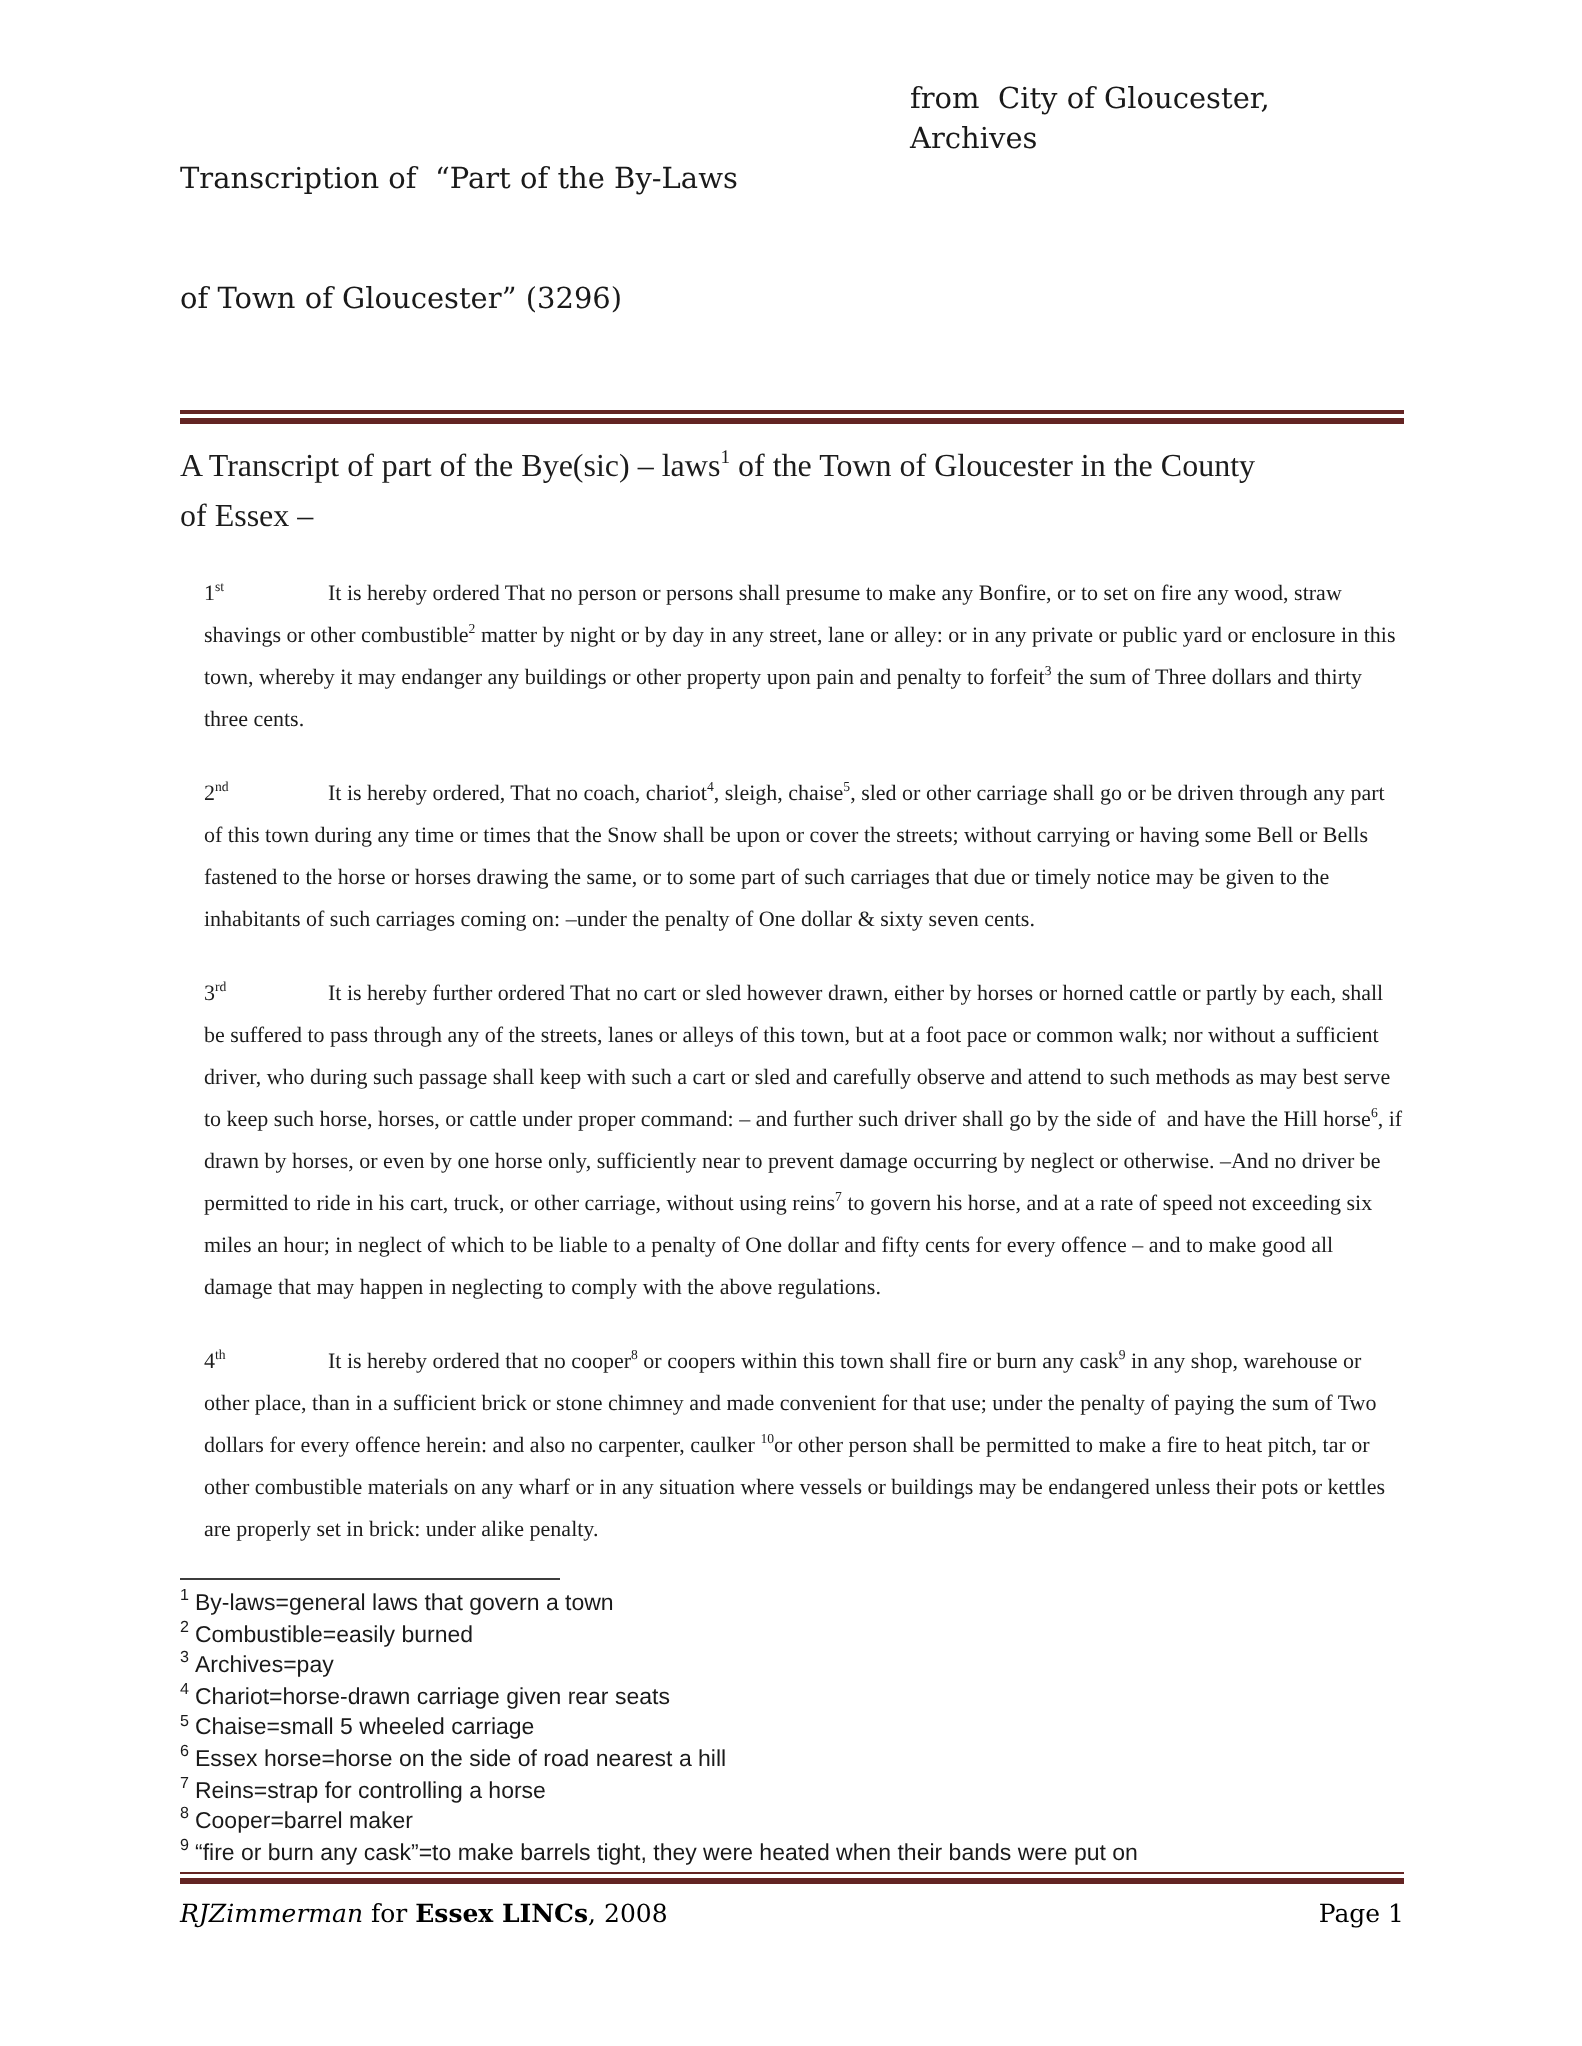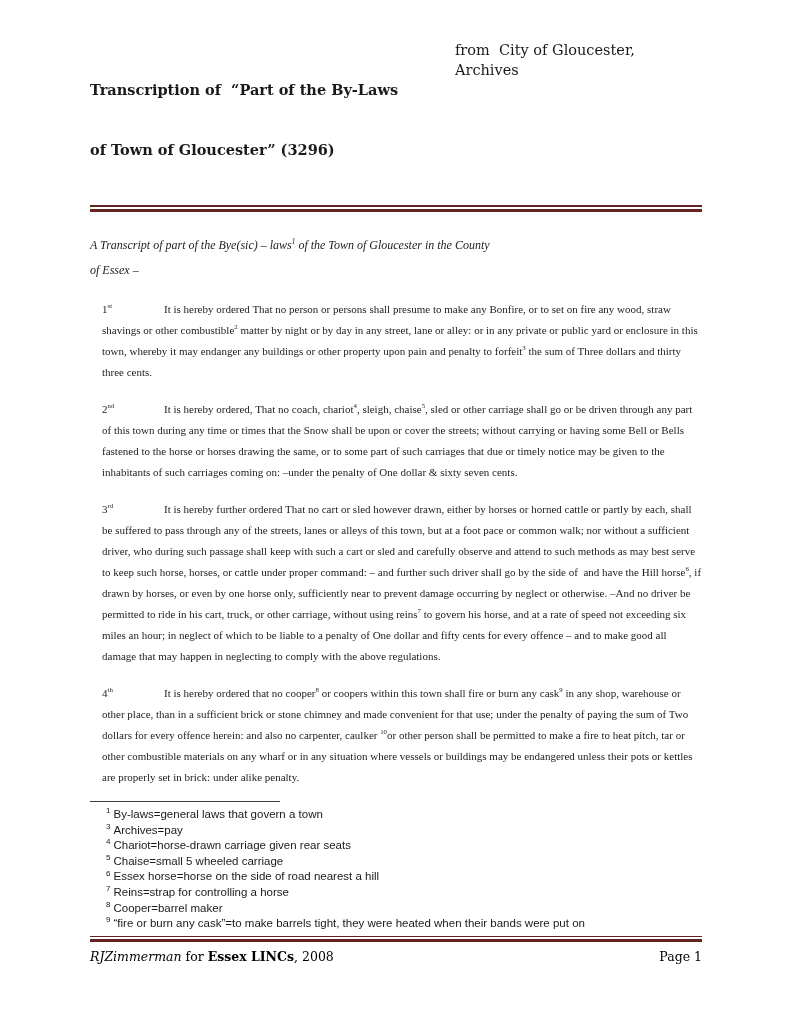--- a/index.html
+++ b/index.html
@@ -18,36 +18,35 @@
 
   
   .doc-header {
     display: flex;
     font-family: "DejaVu Serif", serif;
     font-size: 14.5px;
     line-height: 20px;
     white-space: pre-wrap;
     color: #1a1a1a;
   }
-  .doc-header-left  { flex: 0 0 325px; width: 325px; font-weight: bold; }
+  .doc-header-left  { flex: 0 0 325px; width: 325px; }
   .doc-header-right { flex: 1; margin-left: 40px; }
   .header-rule {
     margin-top: 5px;
     height: 2px;
     border-top: 2px solid #632423;
     border-bottom: 3px solid #632423;
   }
 
   
   .doc-title {
-    margin-top: 21px;
-    font-size: 12px;
+    margin-top: 9px;
+    font-size: 16px;
     line-height: 25px;
     white-space: pre;
-    font-style: italic;
   }
   .doc-title sup { font-size: 60%; line-height: 0; }
 
   
   .body-para {
     margin: 16px 0 0 12px;
     font-size: 11px;
     line-height: 21px;
     white-space: pre-wrap;
     text-align: left;
@@ -61,21 +60,21 @@
     font-family: "Liberation Sans", sans-serif;
     font-size: 11.5px;
     line-height: 15.6px;
     color: #1a1a1a;
   }
   .footnote-sep {
     width: 190px;
     border-top: 1px solid #3c3c3c;
     margin-bottom: 5px;
   }
-  .footnote { white-space: pre-wrap; margin-left: 16px; }
+  .footnote { white-space: pre-wrap; }
   .footnote sup { font-size: 70%; line-height: 0; margin-right: 3px; }
 
   
   .doc-footer {
     position: absolute;
     left: 90px;
     right: 89px;
     bottom: 58px;
     font-family: "DejaVu Serif", serif;
   }
@@ -117,20 +116,21 @@
 
   <p class="body-para"><span class="ord"><span>2</span><sup>nd</sup></span><span><span>It is hereby ordered, That no coach, chariot</span><sup>4</sup><span>, sleigh, chaise</span><sup>5</sup><span>, sled or other carriage shall go or be driven through any part of this town during any time or times that the Snow shall be upon or cover the streets; without carrying or having some Bell or Bells fastened to the horse or horses drawing the same, or to some part of such carriages that due or timely notice may be given to the inhabitants of such carriages coming on: –under the penalty of One dollar &amp; sixty seven cents.</span></span></p>
 
   <p class="body-para"><span class="ord"><span>3</span><sup>rd</sup></span><span><span>It is hereby further ordered That no cart or sled however drawn, either by horses or horned cattle or partly by each, shall be suffered to pass through any of the streets, lanes or alleys of this town, but at a foot pace or common walk; nor without a sufficient driver, who during such passage shall keep with such a cart or sled and carefully observe and attend to such methods as may best serve to keep such horse, horses, or cattle under proper command: – and further such driver shall go by the side of  and have the Hill horse</span><sup>6</sup><span>, if drawn by horses, or even by one horse only, sufficiently near to prevent damage occurring by neglect or otherwise. –And no driver be permitted to ride in his cart, truck, or other carriage, without using reins</span><sup>7</sup><span> to govern his horse, and at a rate of speed not exceeding six miles an hour; in neglect of which to be liable to a penalty of One dollar and fifty cents for every offence – and to make good all damage that may happen in neglecting to comply with the above regulations.</span></span></p>
 
   <p class="body-para"><span class="ord"><span>4</span><sup>th</sup></span><span><span>It is hereby ordered that no cooper</span><sup>8</sup><span> or coopers within this town shall fire or burn any cask</span><sup>9</sup><span> in any shop, warehouse or other place, than in a sufficient brick or stone chimney and made convenient for that use; under the penalty of paying the sum of Two dollars for every offence herein: and also no carpenter, caulker </span><sup>10</sup><span>or other person shall be permitted to make a fire to heat pitch, tar or other combustible materials on any wharf or in any situation where vessels or buildings may be endangered unless their pots or kettles are properly set in brick: under alike penalty.</span></span></p>
 
   <div class="footnotes">
     <div class="footnote-sep"></div>
     <div class="footnote"><sup>1</sup><span>By-laws=general laws that govern a town</span></div>
+    <div class="footnote"><sup>2</sup><span>Combustible=easily burned</span></div>
     <div class="footnote"><sup>3</sup><span>Archives=pay</span></div>
     <div class="footnote"><sup>4</sup><span>Chariot=horse-drawn carriage given rear seats</span></div>
     <div class="footnote"><sup>5</sup><span>Chaise=small 5 wheeled carriage</span></div>
     <div class="footnote"><sup>6</sup><span>Essex horse=horse on the side of road nearest a hill</span></div>
     <div class="footnote"><sup>7</sup><span>Reins=strap for controlling a horse</span></div>
     <div class="footnote"><sup>8</sup><span>Cooper=barrel maker</span></div>
     <div class="footnote"><sup>9</sup><span>“fire or burn any cask”=to make barrels tight, they were heated when their bands were put on</span></div>
 
   </div>
 

